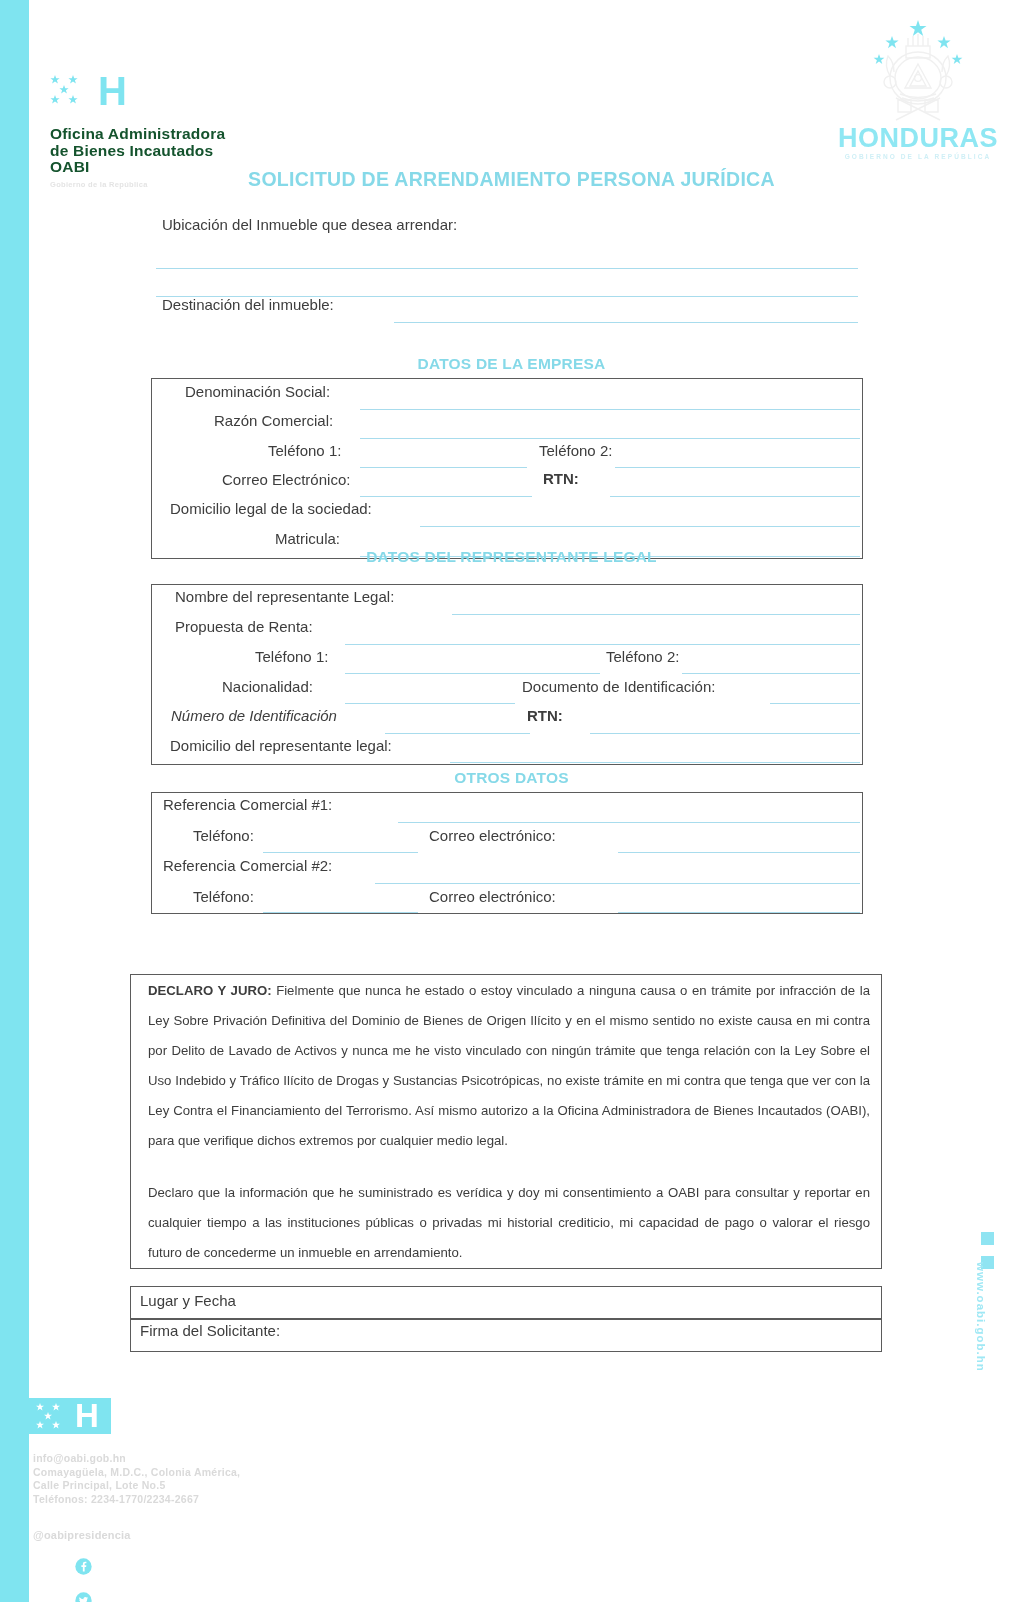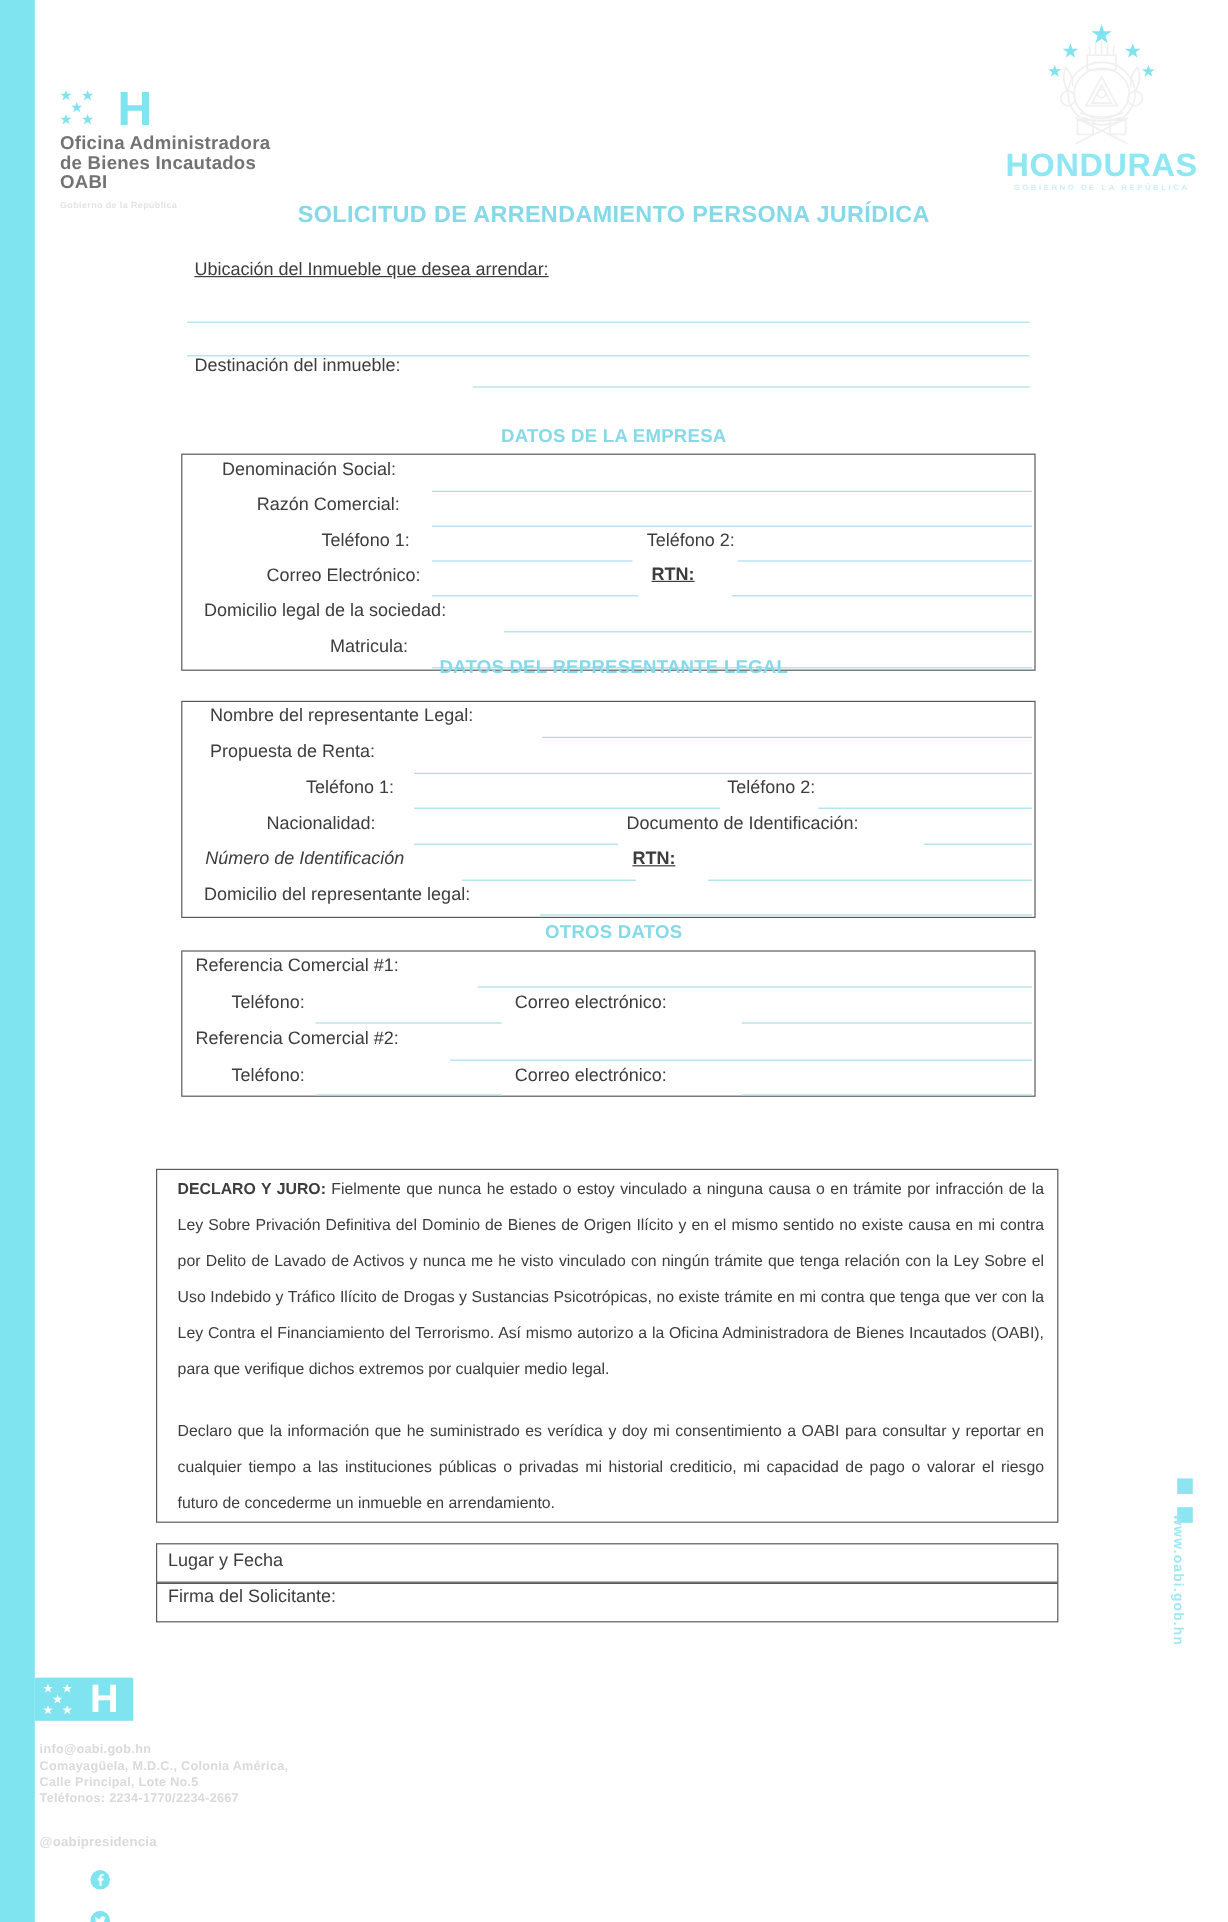--- a/index.html
+++ b/index.html
@@ -20,21 +20,21 @@
   
   .oabi-logo { position: absolute; left: 50px; top: 72px; width: 230px; }
   .oabi-h { position: relative; height: 34px; }
   .oabi-h .stars { position:absolute; left:0; top:2px; width:46px; height:30px; }
   .oabi-h .bigH {
     position:absolute; left:48px; top:-3px;
     font-size: 40px; font-weight: 700; color: #7fe4f0;
     font-family:"Liberation Sans", sans-serif; letter-spacing:-1px;
   }
   .oabi-name {
-    margin-top: 6px; color:#737373; font-size:15.5px; line-height:16.5px;
+    margin-top: 20px; color:#14532d; font-size:15.5px; line-height:16.5px;
     font-weight:600; letter-spacing:.2px;
   }
   .oabi-sub { margin-top:4px; color:#e4e4e4; font-size:7.5px; letter-spacing:.3px; font-weight:600;}
 
   
   .hn-block { position:absolute; left:838px; top:16px; width:160px; text-align:center; }
   .hn-seal { position:relative; width:160px; height:108px; }
   .hn-word {
     font-size:27px; font-weight:700; color:#8fe7f3; letter-spacing:.5px;
     line-height:28px;
@@ -42,21 +42,21 @@
   .hn-tag { font-size:6.5px; color:#cfeff6; letter-spacing:2.1px; font-weight:700; margin-top:1px; }
 
   
   .main-title {
     position:absolute; left:0; top:168px; width:1023px; text-align:center;
     font-size:19.5px; font-weight:700; color:#86d9e8; letter-spacing:.3px;
   }
 
   
   .lbl { color:#3d3d3d; font-size:15px; font-family:"Liberation Sans", sans-serif; white-space:nowrap; }
-  .lbl.bold { font-weight:700;text-decoration:underline; }
+  .lbl.bold { font-weight:700; }
   .ul { position:absolute; border-bottom:1px solid #a8dced; height:0; }
 
   
   .free { position:absolute; }
 
   
   .sec-head {
     position:absolute; width:1023px; left:0; text-align:center;
     font-size:15.5px; font-weight:700; color:#86d9e8; letter-spacing:.2px;
   }
@@ -154,21 +154,21 @@
           <circle cx="80" cy="62" r="3.4"></circle>
         </g>
       </svg>
     </div>
     <div class="hn-word">HONDURAS</div>
     <div class="hn-tag">GOBIERNO DE LA REPÚBLICA</div>
   </div>
 
   <div class="main-title">SOLICITUD DE ARRENDAMIENTO PERSONA JURÍDICA</div>
 
-  <div class="free lbl" style="left:162px; top:216px;text-decoration:underline;">Ubicación del Inmueble que desea arrendar:</div>
+  <div class="free lbl" style="left:162px; top:216px;">Ubicación del Inmueble que desea arrendar:</div>
   <div class="ul" style="left:156px; top:268px; width:702px;"></div>
   <div class="ul" style="left:156px; top:296px; width:702px;"></div>
 
   <div class="free lbl" style="left:162px; top:296px;">Destinación del inmueble:</div>
   <div class="ul" style="left:394px; top:322px; width:464px;"></div>
 
   <div class="sec-head" style="top:355px;">DATOS DE LA EMPRESA</div>
   <div class="box" style="left:151px; top:378px; width:712px; height:181px;"></div>
 
   <div class="free lbl" style="left:185px; top:383px;">Denominación Social:</div>

